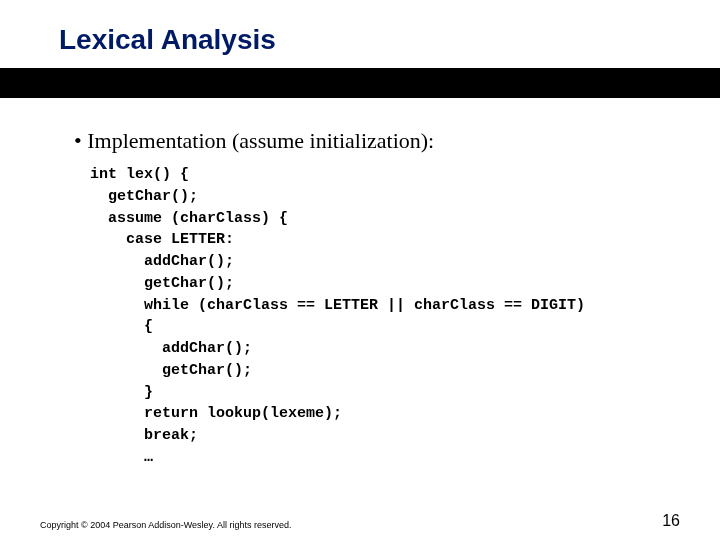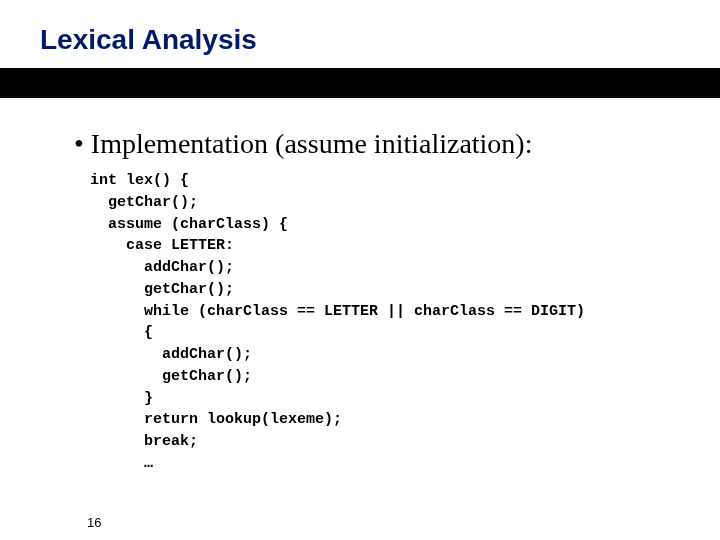--- a/index.html
+++ b/index.html
@@ -16,38 +16,39 @@
     height: 540px;
     position: relative;
     padding: 18px 0 0 40px;
   }
   .title {
     font-size: 28px;
     font-weight: bold;
     color: #001a66;
     margin-bottom: 28px;
     margin-top: 6px;
+    margin-left: 19px;
   }
   .titlebar {
     position: absolute;
     left: 0;
     right: 0;
     top: 68px;
     height: 30px;
     background: #000000;
   }
   .body {
     position: absolute;
     top: 128px;
     left: 90px;
     right: 10px;
   }
   .bullet {
     font-family: "Times New Roman", Times, serif;
-    font-size: 28px;
+    font-size: 22px;
     color: #000;
     margin-bottom: 10px;
   }
   .bullet::before {
     content: "• ";
     margin-left: -16px;
   }
   .code {
     font-family: "Courier New", Courier, monospace;
     font-size: 15px;
@@ -60,21 +61,21 @@
     position: absolute;
     bottom: 10px;
     left: 40px;
     right: 40px;
     font-size: 9px;
     color: #000;
     display: flex;
     justify-content: space-between;
     align-items: flex-end;
   }
-  .pagenum { font-size: 13px; margin-left: 47px; }
+  .pagenum { font-size: 16px; margin-left: 47px; }
 </style>
 </head>
 <body>
 
 <div class="slide">
   <div class="title">Lexical Analysis</div>
   <div class="titlebar"></div>
 
   <div class="body">
     <div class="bullet">Implementation (assume initialization):</div>
@@ -88,15 +89,16 @@
       {
         addChar();
         getChar();
       }
       return lookup(lexeme);
       break;
       …</div>
   </div>
 
   <div class="footer">
+    <span>Copyright © 2004 Pearson Addison-Wesley. All rights reserved.</span>
     <span class="pagenum">16</span>
   </div>
 </div>
 
 </body></html>

